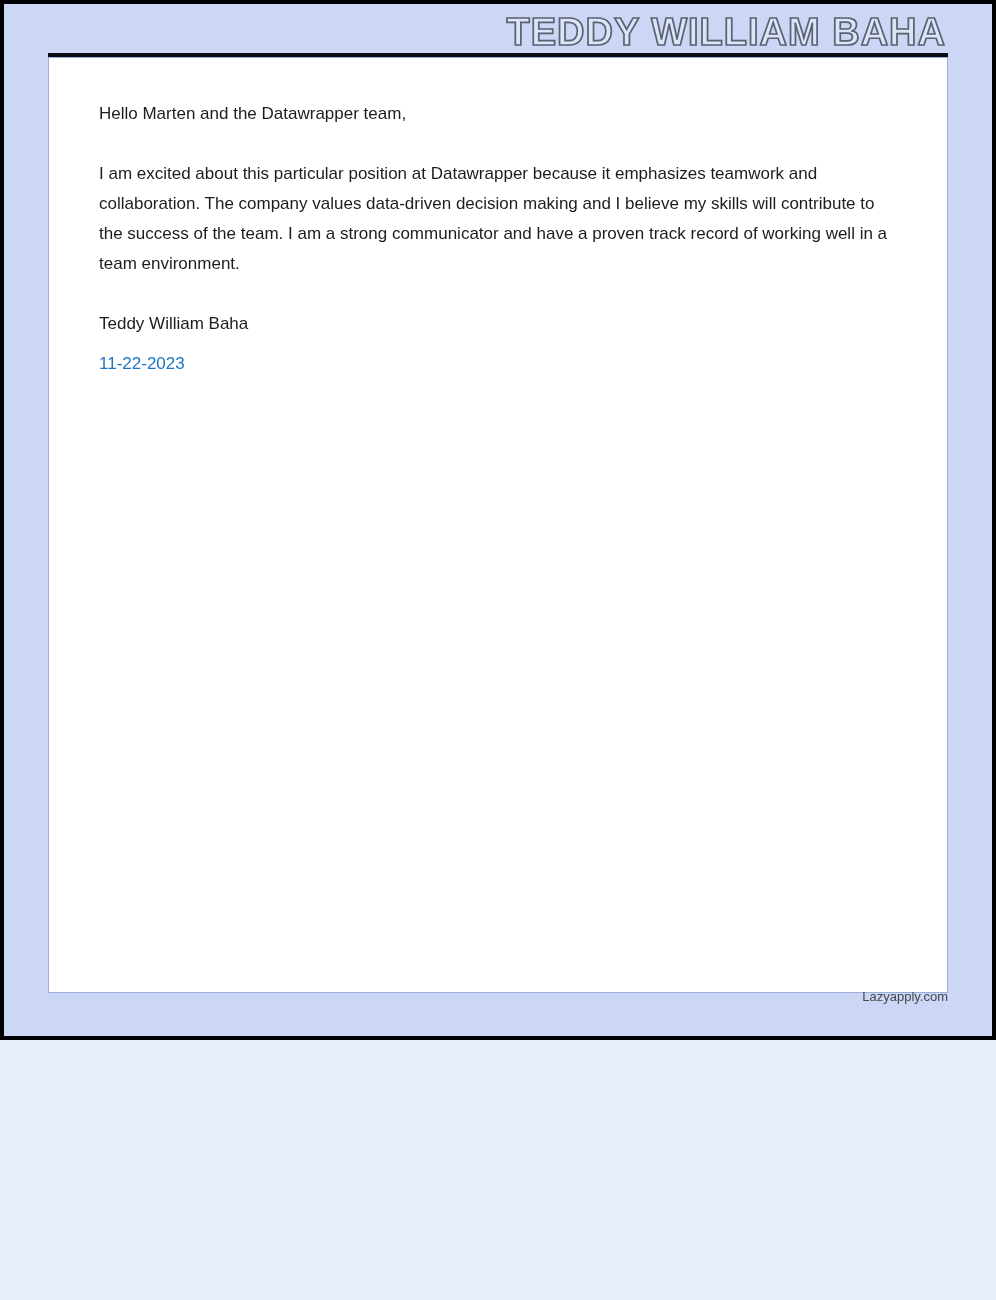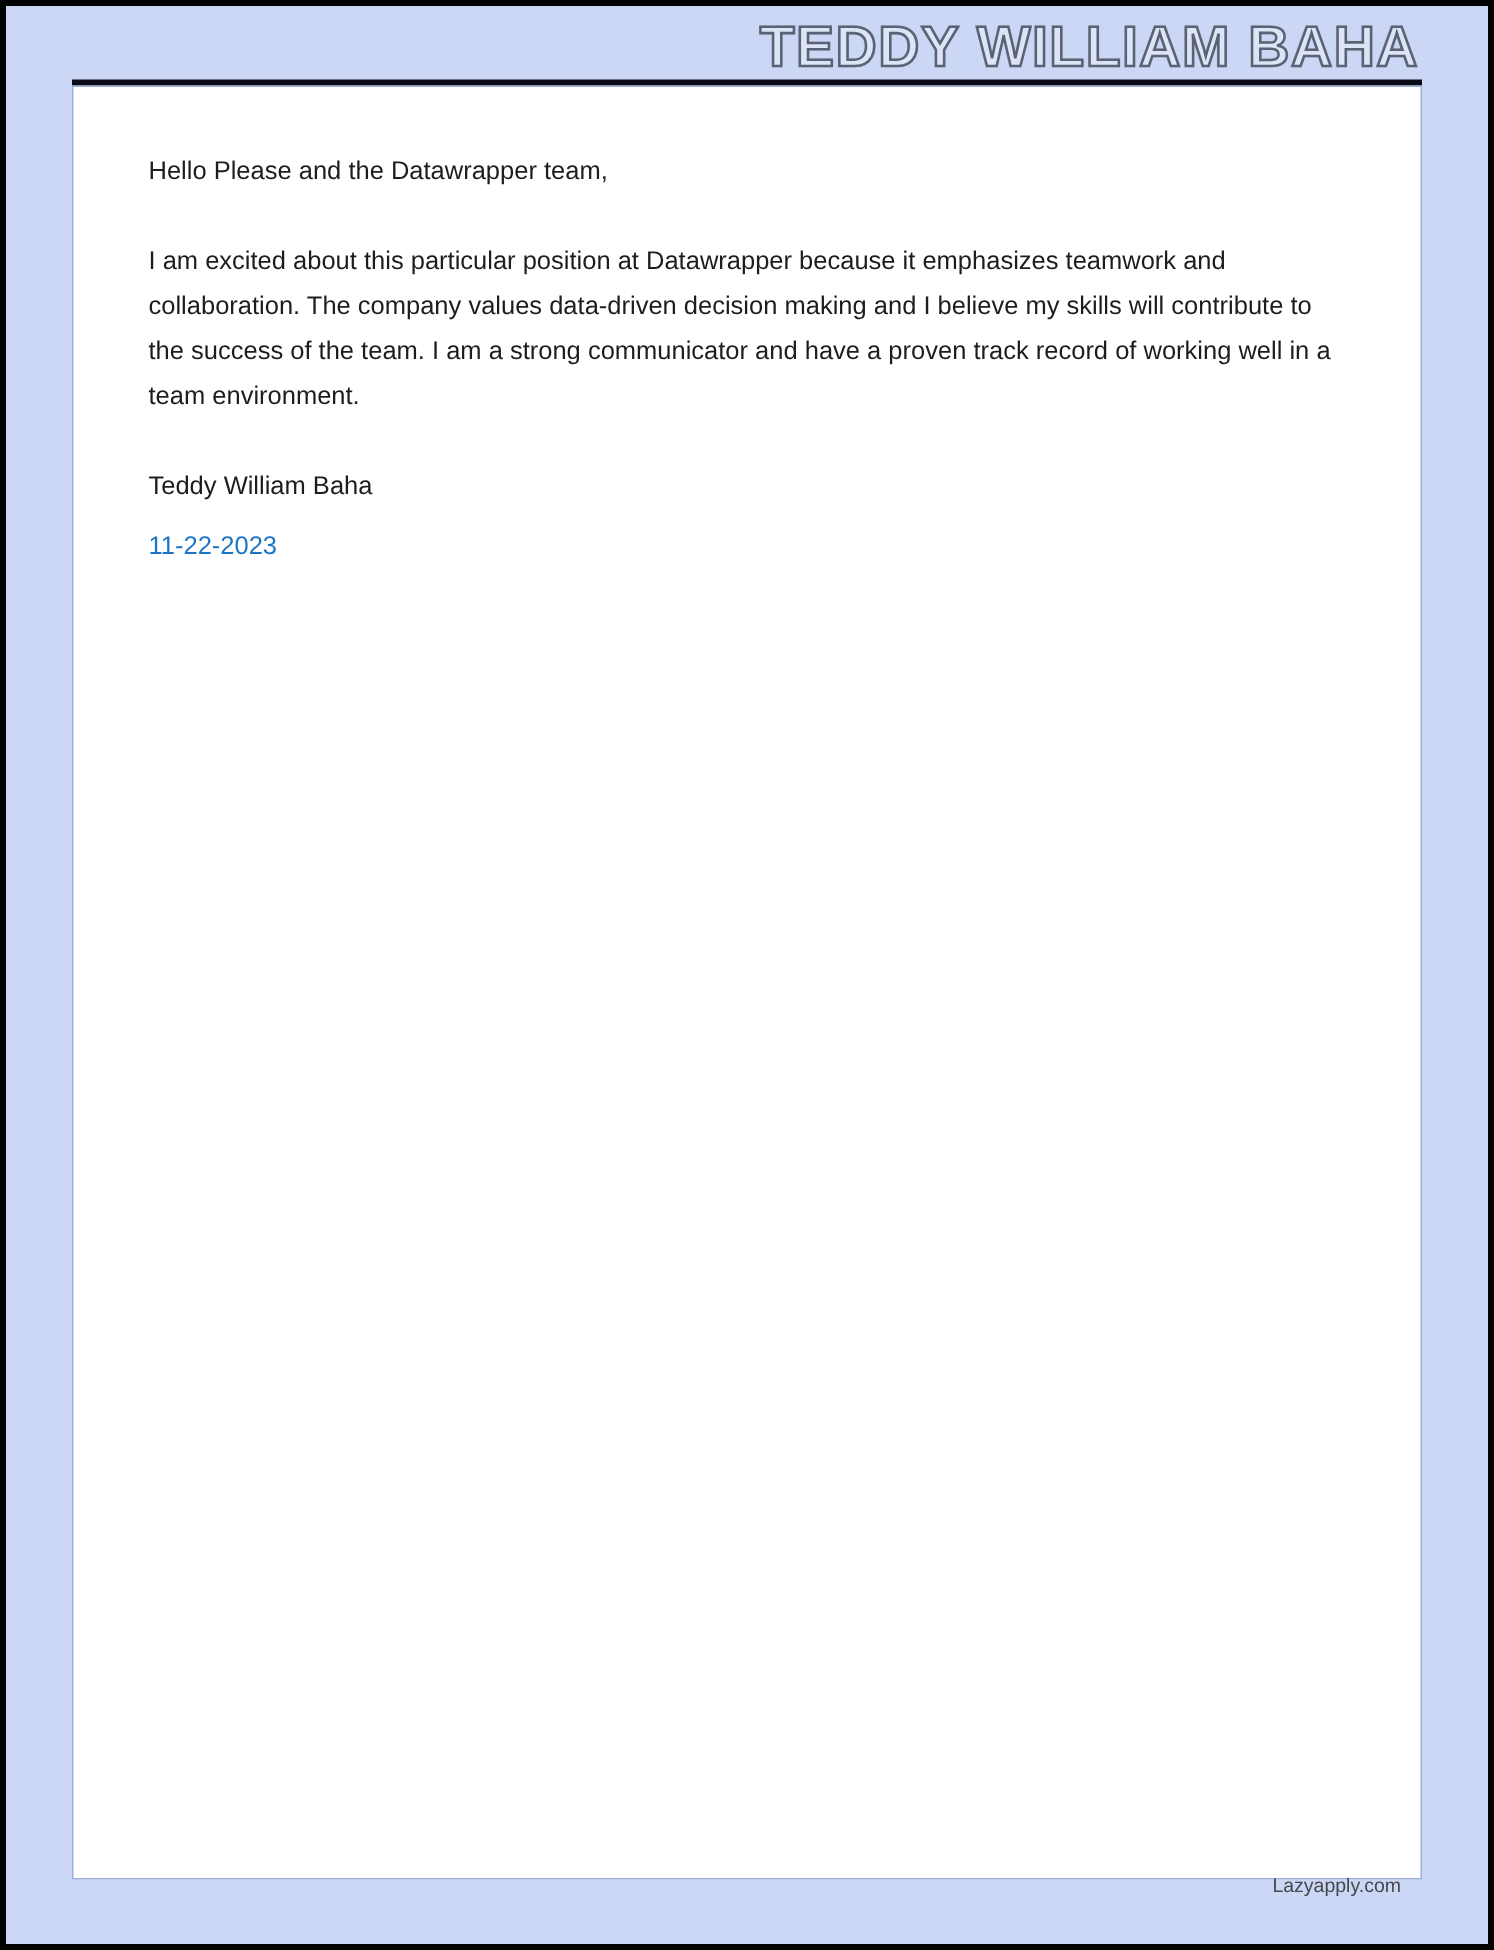--- a/index.html
+++ b/index.html
@@ -6,21 +6,21 @@
   html, body { margin: 0; padding: 0; }
   body {
     width: 996px;
     height: 1300px;
     background: #e8edfb;
     font-family: "Liberation Sans", "DejaVu Sans", sans-serif;
   }
   .page {
     position: relative;
     width: 996px;
-    height: 1300px;
+    height: 1040px;
     background: #ccd6f5;
     border: 4px solid #000000;
     overflow: hidden;
   }
   .letterhead {
     padding: 8px 46px 0 46px;
     text-align: right;
     height: 49px;
   }
   .letterhead-name {
@@ -57,42 +57,42 @@
     line-height: 30px;
     color: #1d1d1f;
   }
   .sheet p.signature { margin-bottom: 10px; }
   .sheet p.date {
     color: #1b74c4;
     margin-bottom: 12px;
   }
   .watermark {
     position: absolute;
-    right: 58px;
+    right: 44px;
     bottom: 32px;
     font-size: 13px;
     line-height: 15px;
     color: #47484c;
     background: transparent;
     z-index: 5;
   }
 </style>
 </head>
 <body>
 
 <div class="page">
 
   <header class="letterhead">
     <h1 class="letterhead-name">TEDDY WILLIAM BAHA</h1>
   </header>
 
   <div class="header-rule"></div>
 
   <main class="sheet">
-    <p>Hello Please and the Datawrapper team,</p>
+    <p>Hello Marten and the Datawrapper team,</p>
 
 
     <p>I am excited about this particular position at Datawrapper because it emphasizes teamwork and collaboration. The company values data-driven decision making and I believe my skills will contribute to the success of the team. I am a strong communicator and have a proven track record of working well in a team environment.</p>
 
 
 
 
     <p class="signature">Teddy William Baha</p>
 
     <p class="date">11-22-2023</p>

